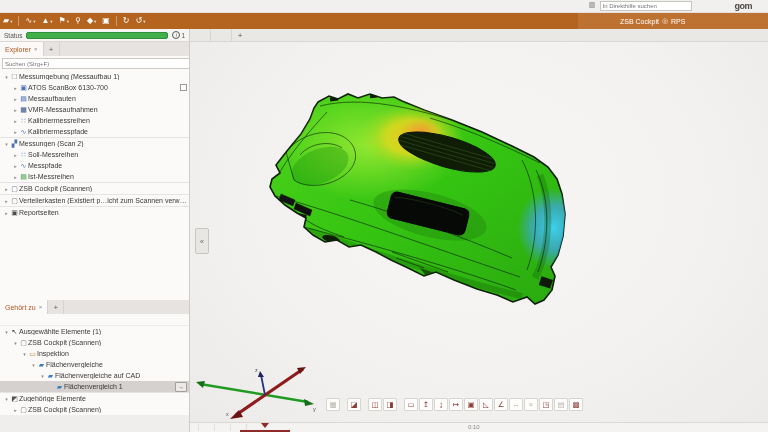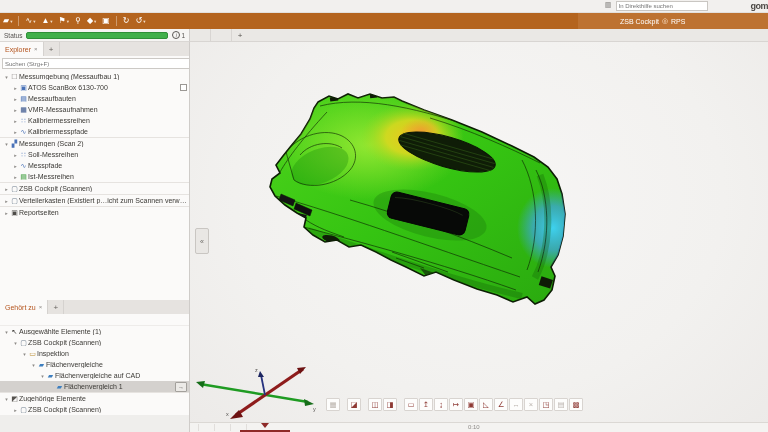--- a/index.html
+++ b/index.html
@@ -2,21 +2,21 @@
 <html><head>
 <meta charset="utf-8">
 <style>
   html,body{margin:0;padding:0;background:#d8d6d3;}
   #app{position:relative;width:768px;height:432px;background:#ececea;overflow:hidden;
        font-family:"Liberation Sans","DejaVu Sans",sans-serif;-webkit-font-smoothing:antialiased;}
   
   .menubar{position:absolute;left:0;top:0;width:768px;height:13px;background:#f2f0ee;
            display:flex;align-items:center;font-size:6.5px;color:#44413e;border-bottom:1px solid #e3e0dd;box-sizing:border-box;}
   .mitem{padding:0 5px;cursor:default;white-space:nowrap;}
-  .menu-right{margin-left:auto;display:flex;align-items:flex-start;gap:3px;padding-right:0;}
+  .menu-right{margin-left:auto;display:flex;align-items:flex-start;gap:3px;padding-right:16px;}
   .mr-icon{font-size:7px;color:#6b6865;width:9px;text-align:center;}
   .help-search{width:86px;height:8px;border:1px solid #c9c6c2;background:#fff;font-size:6px;color:#8d8a87;
                padding:0 2px;font-family:inherit;outline:none;}
   .logo{font-weight:bold;font-size:9px;color:#4b4845;letter-spacing:-.5px;padding-left:2px;}
   
   .toolbar{position:absolute;left:0;top:13px;width:768px;height:16px;background:#b4641e;display:flex;align-items:center;}
   .titem{display:flex;align-items:center;color:#fff;padding:0 3px;height:100%;cursor:default;}
   .tglyph{font-size:8px;line-height:16px;}
   .caret{font-size:4.5px;color:#f3ddc6;margin-left:1px;}
   .titem.sep{width:1px;padding:0;margin:0 3px;height:10px;background:rgba(255,255,255,.35);}

